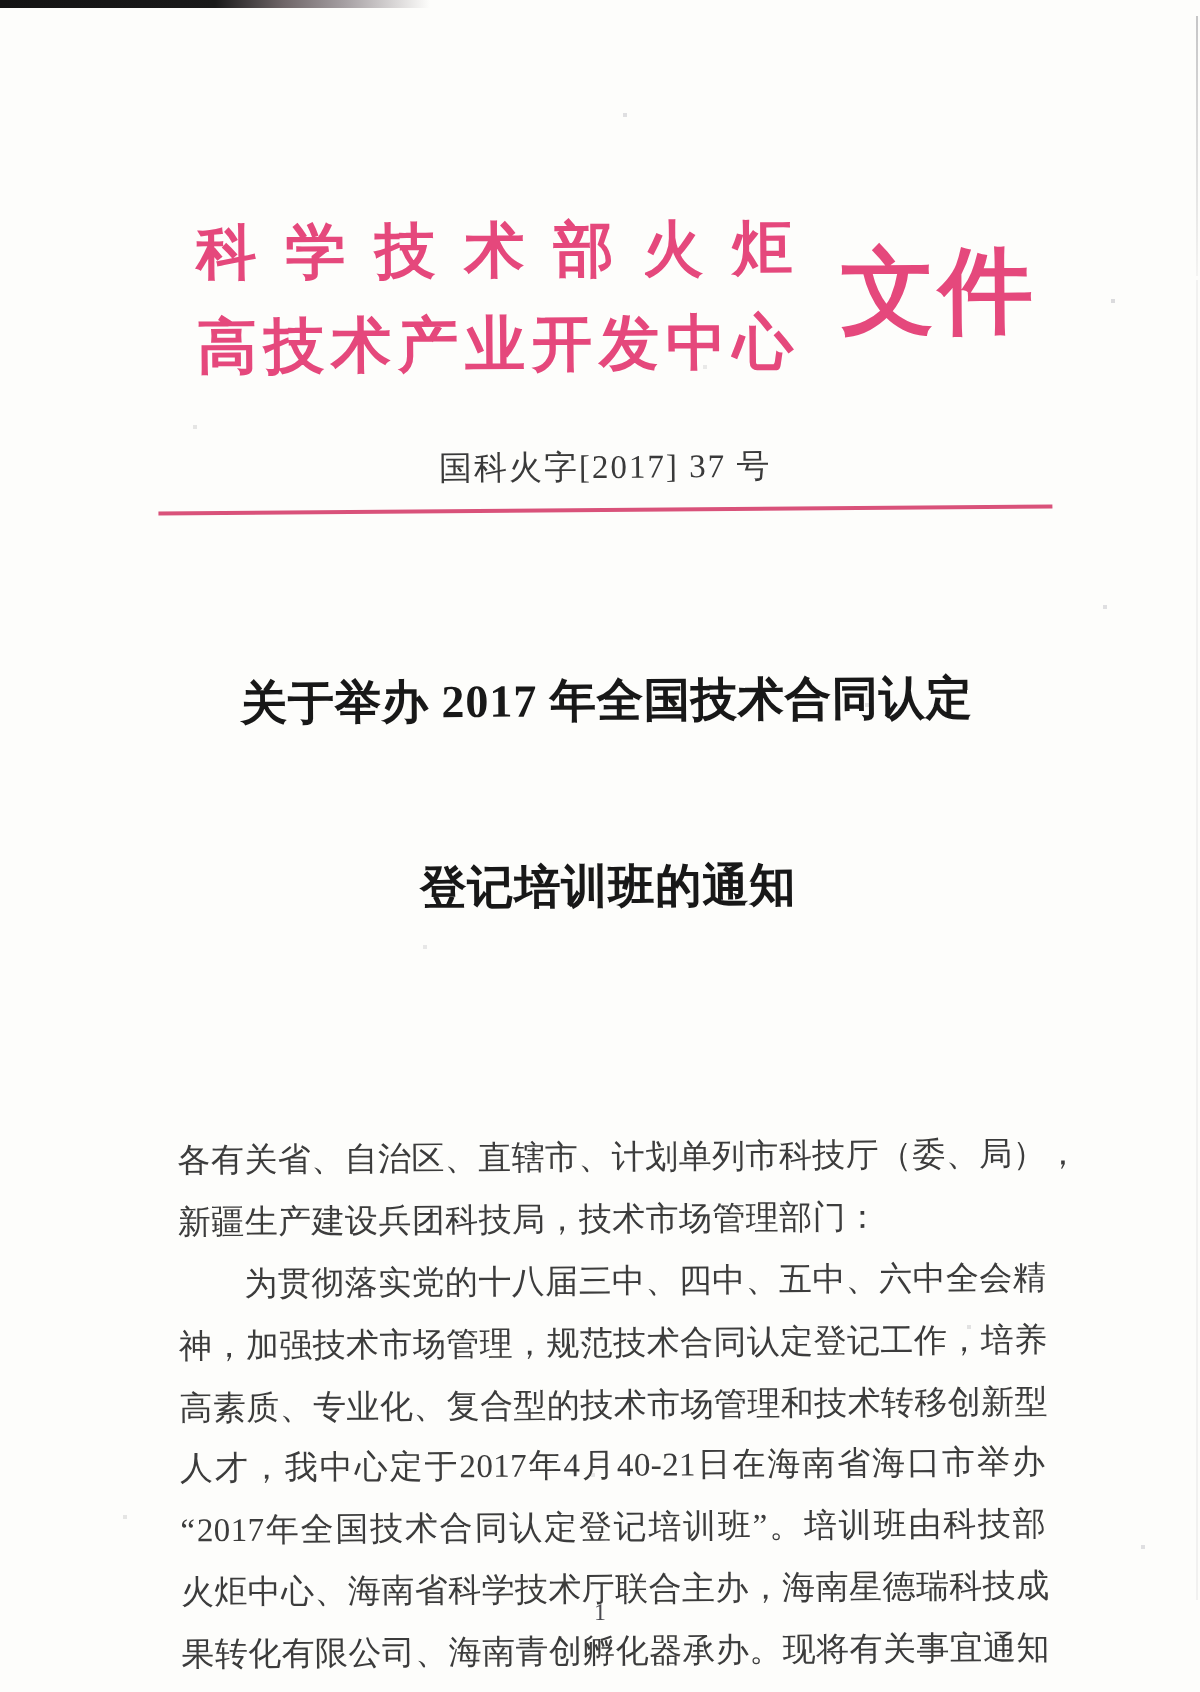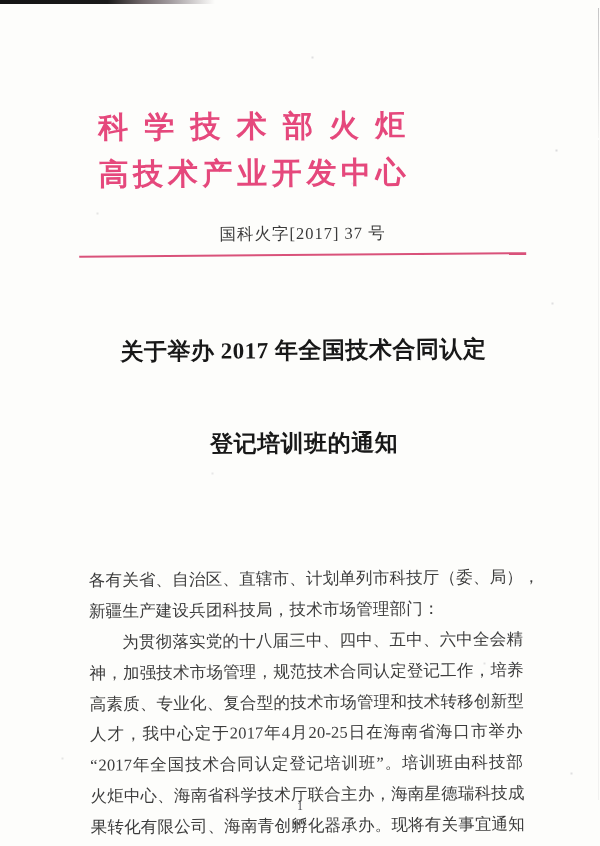--- a/index.html
+++ b/index.html
@@ -159,20 +159,21 @@
             <span>技</span>
             <span>术</span>
             <span>产</span>
             <span>业</span>
             <span>开</span>
             <span>发</span>
             <span>中</span>
             <span>心</span>
           </div>
       </div>
+      <div class="file-label">文件</div>
     </div>
 
     <div class="doc-number">国科火字[2017] 37 号</div>
 
     <div class="red-line"></div>
 
     <div class="doc-title">
       <div>关于举办 2017 年全国技术合同认定</div>
       <div>登记培训班的通知</div>
     </div>
@@ -296,21 +297,21 @@
           <span>，</span>
           <span>我</span>
           <span>中</span>
           <span>心</span>
           <span>定</span>
           <span>于</span>
           <span>2017</span>
           <span>年</span>
           <span>4</span>
           <span>月</span>
-          <span>20-25</span>
+          <span>40-21</span>
           <span>日</span>
           <span>在</span>
           <span>海</span>
           <span>南</span>
           <span>省</span>
           <span>海</span>
           <span>口</span>
           <span>市</span>
           <span>举</span>
           <span>办</span>

